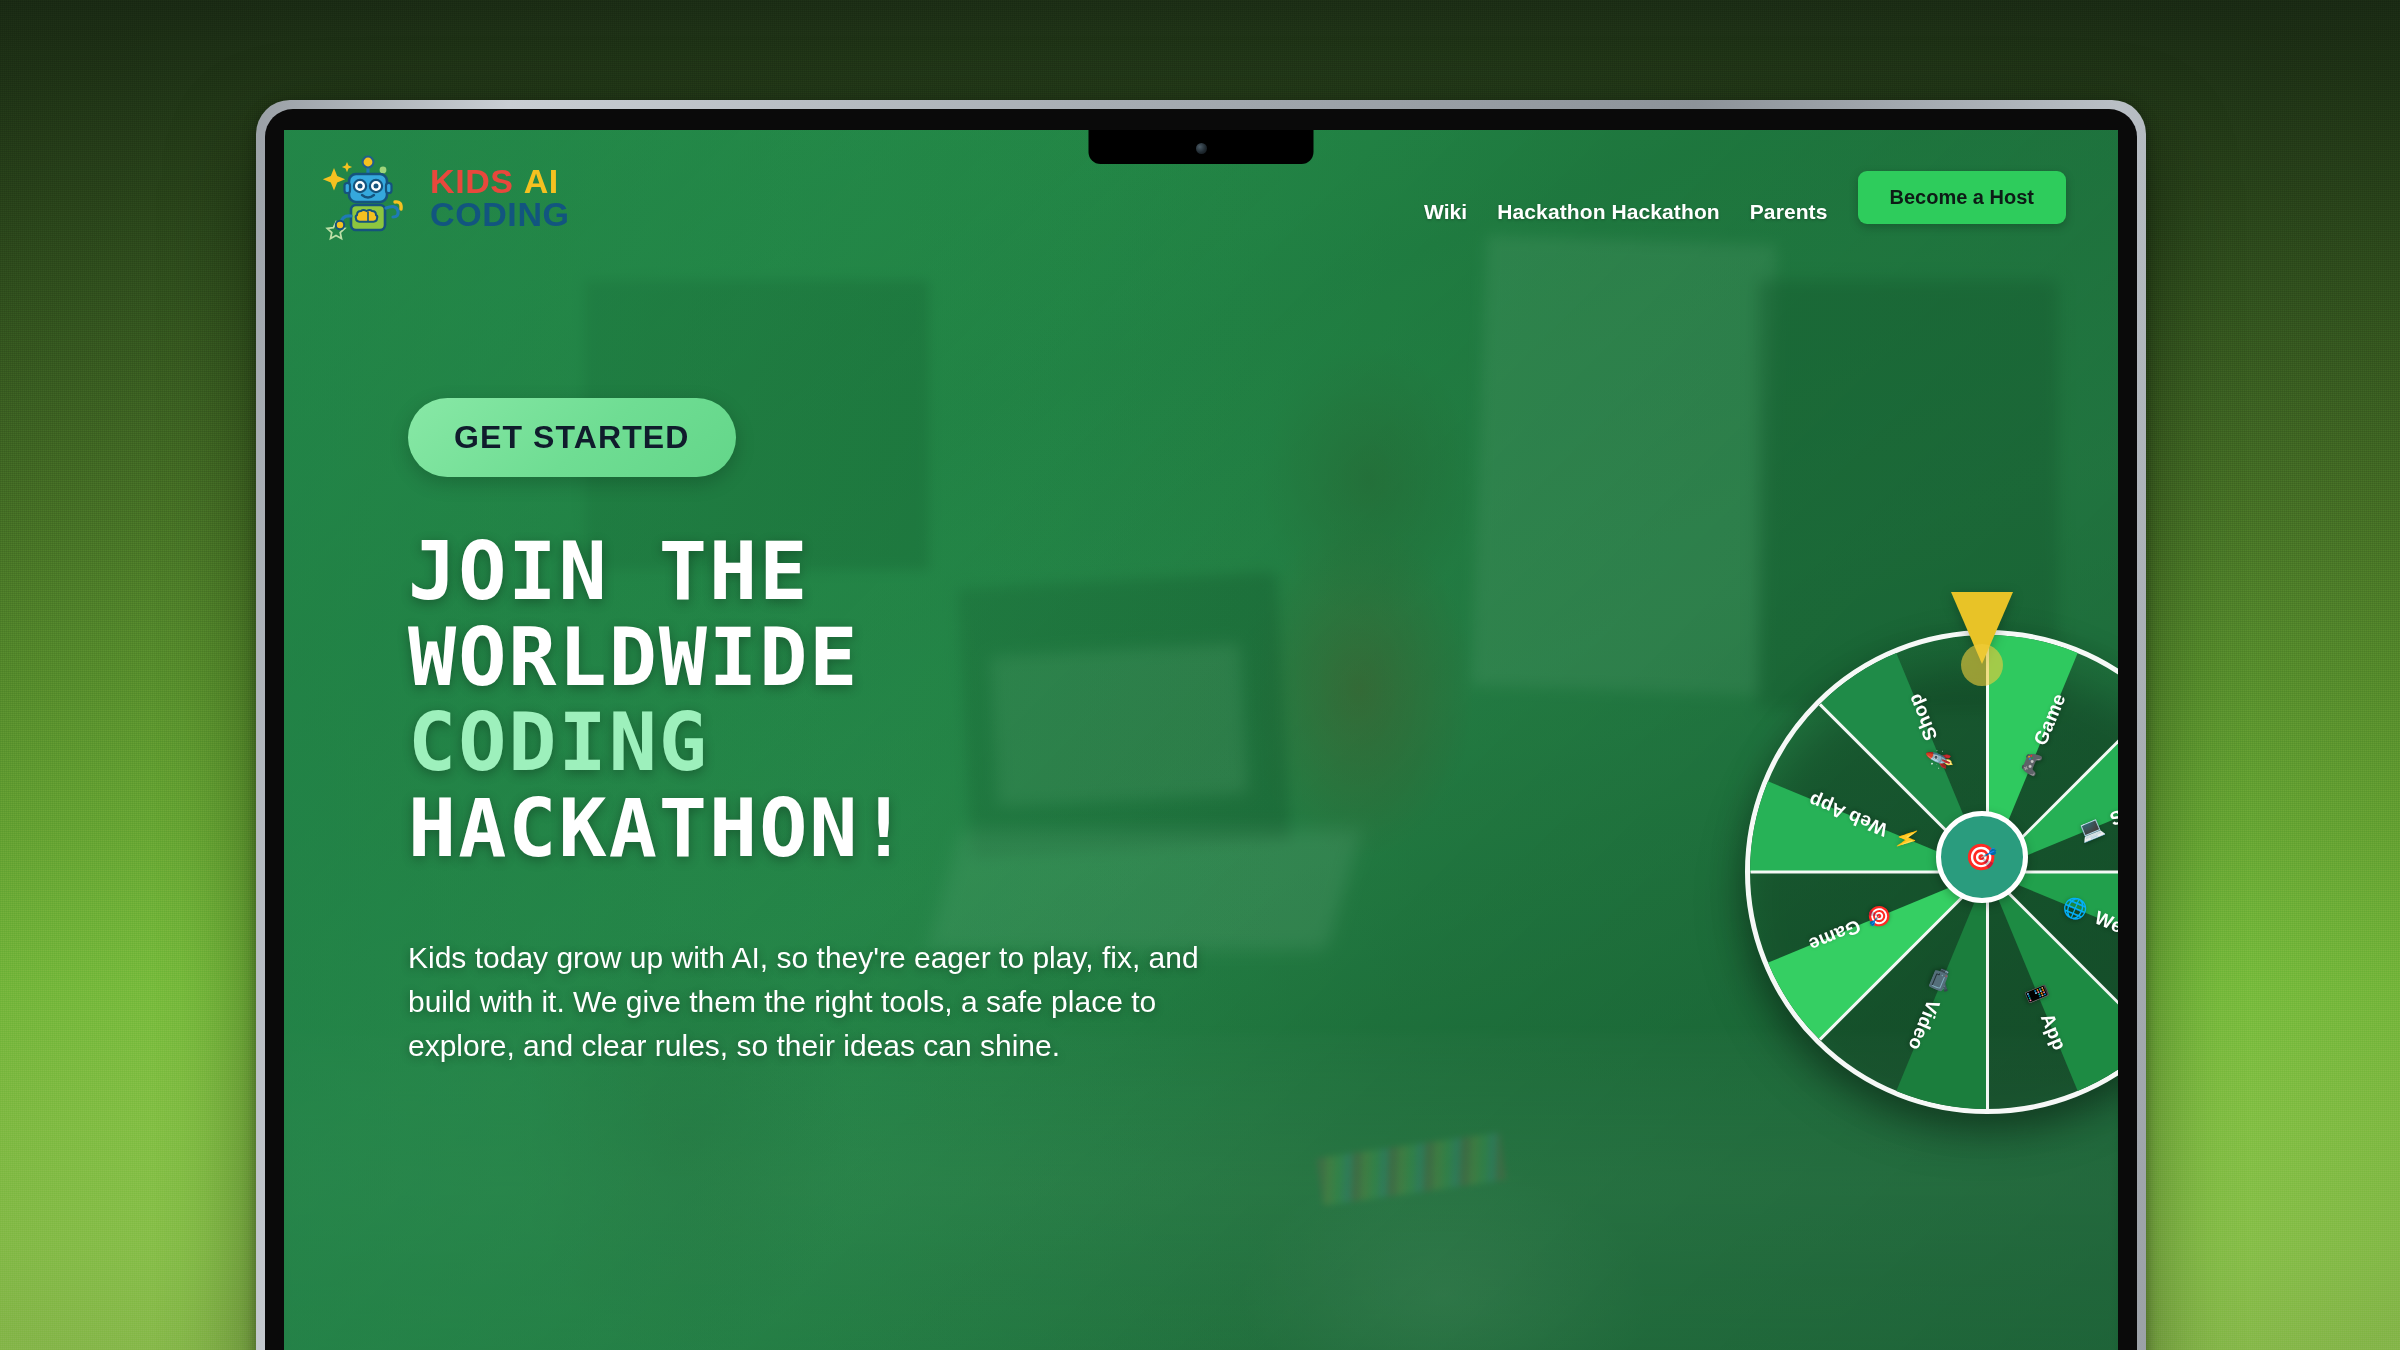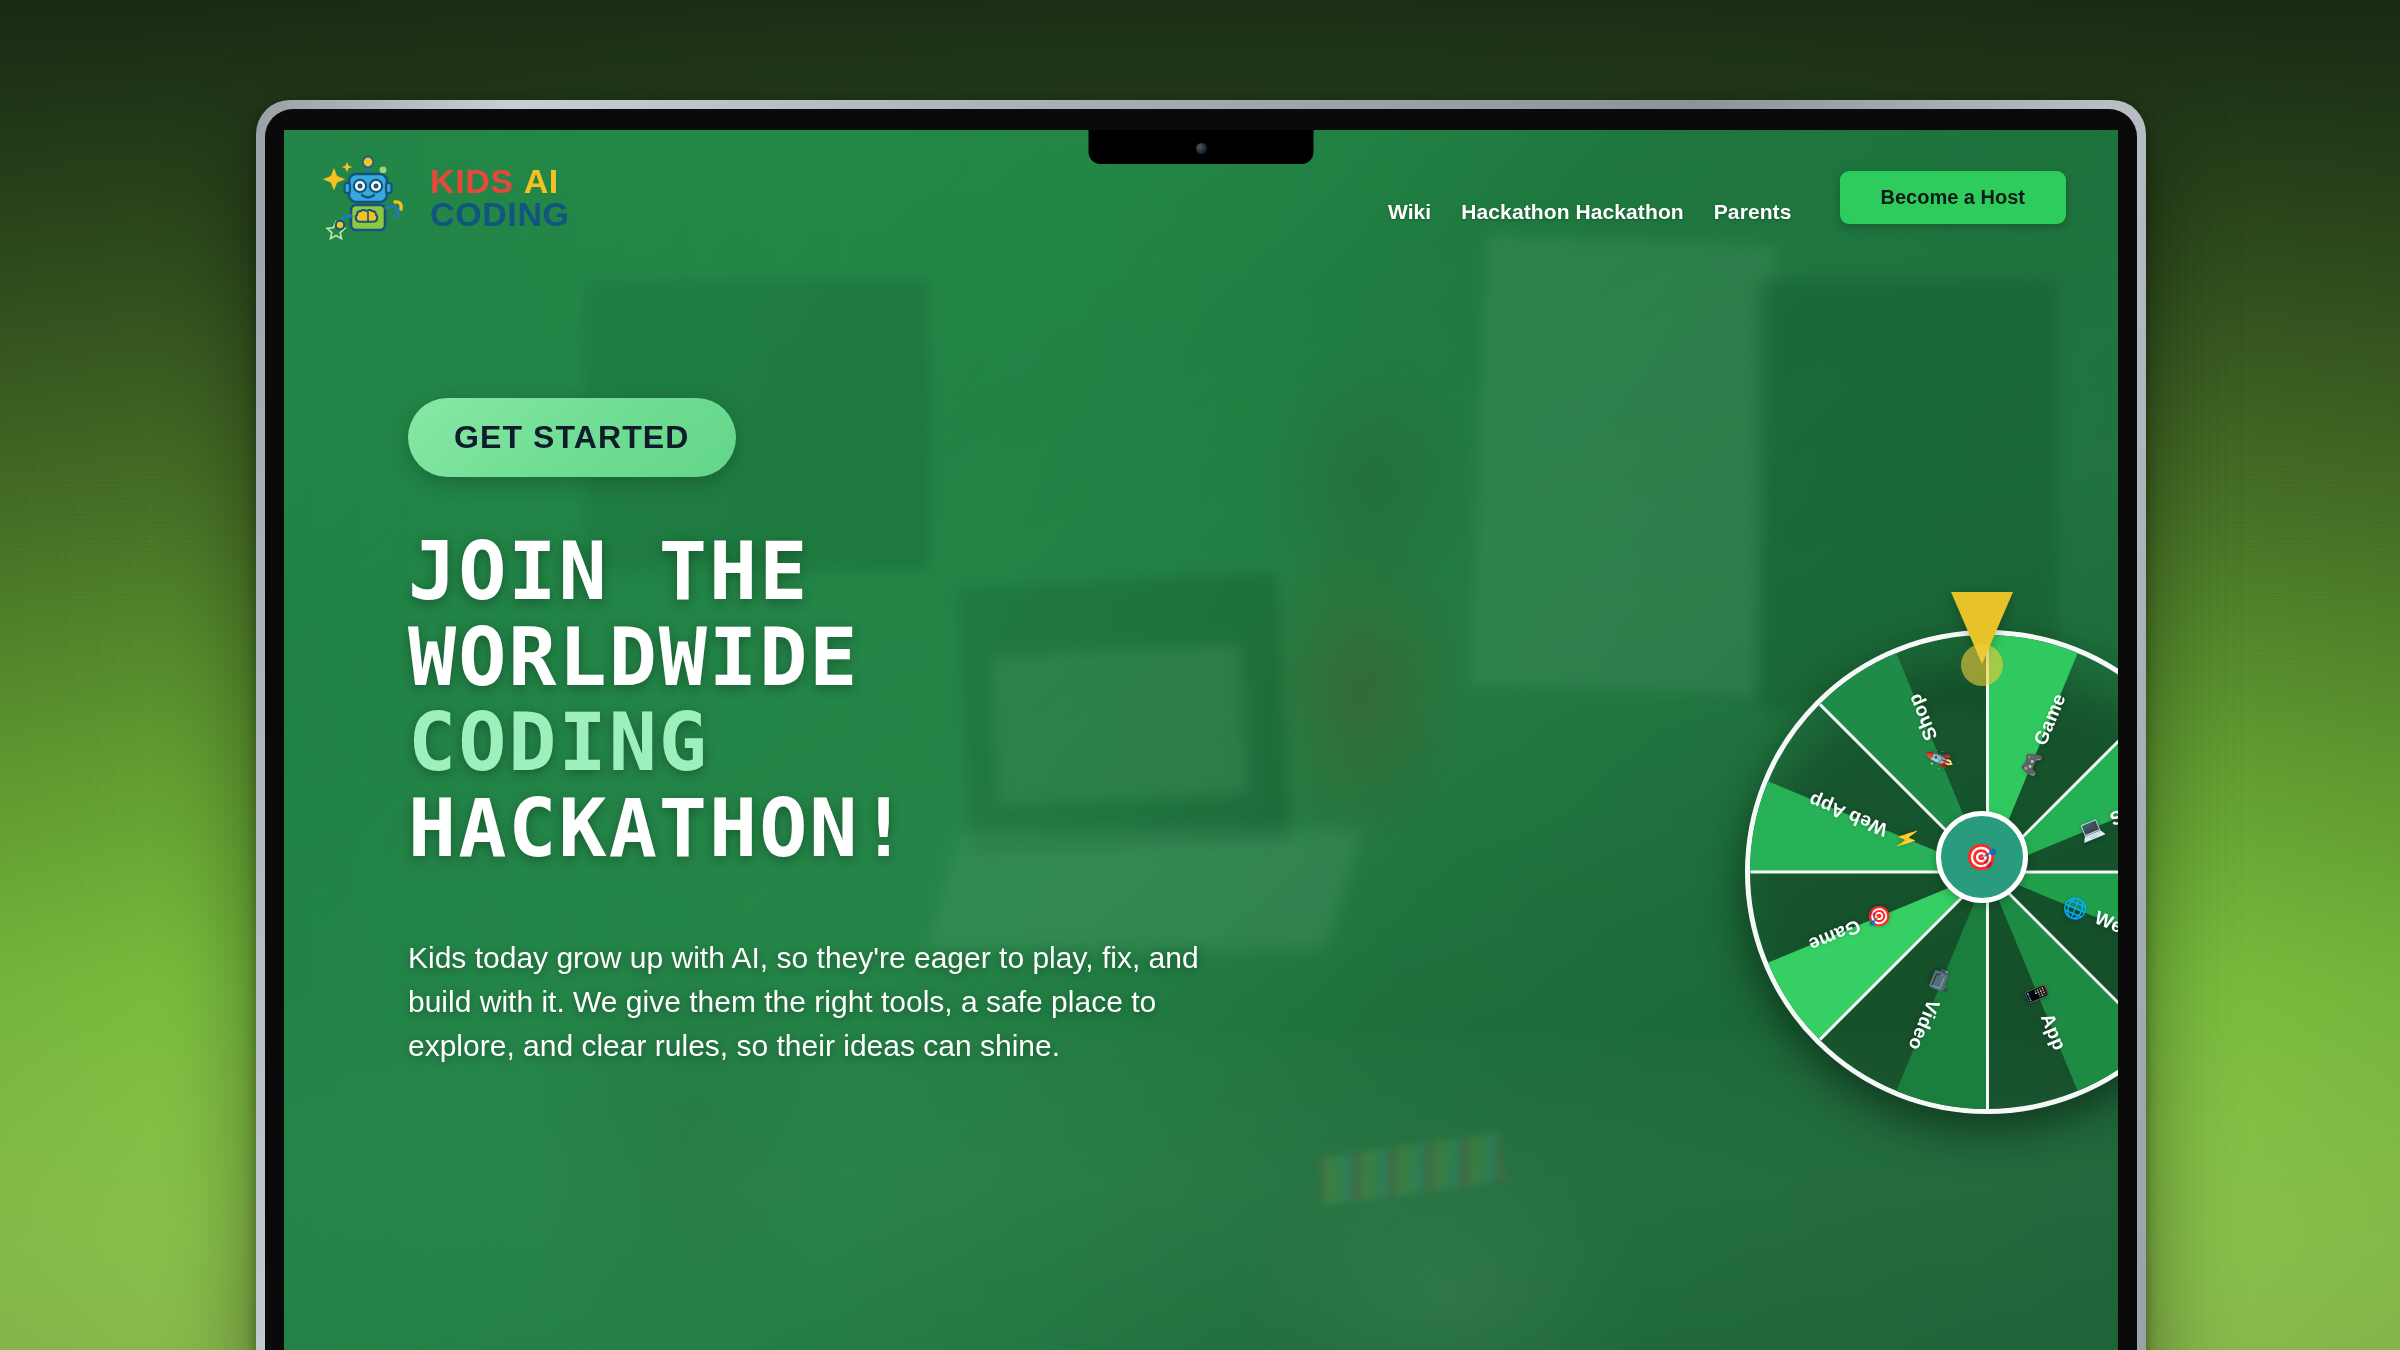--- a/index.html
+++ b/index.html
@@ -204,22 +204,22 @@
     white-space: nowrap;
     text-shadow: 0 1px 3px rgba(0,0,0,.28);
   }
   .host-btn {
     background: #2ecc5c;
     color: #0d1b16;
     font-size: 20px;
     font-weight: 700;
     border: none;
     border-radius: 9px;
-    padding: 15px 41px;
-    margin-left: 18px;
+    padding: 15px 32px;
+    margin-left: 0;
     cursor: pointer;
     white-space: nowrap;
     box-shadow: 0 3px 10px rgba(0,0,0,.22);
   }
 
   
   .hero {
     position: absolute;
     left: 124px;
     top: 268px;

